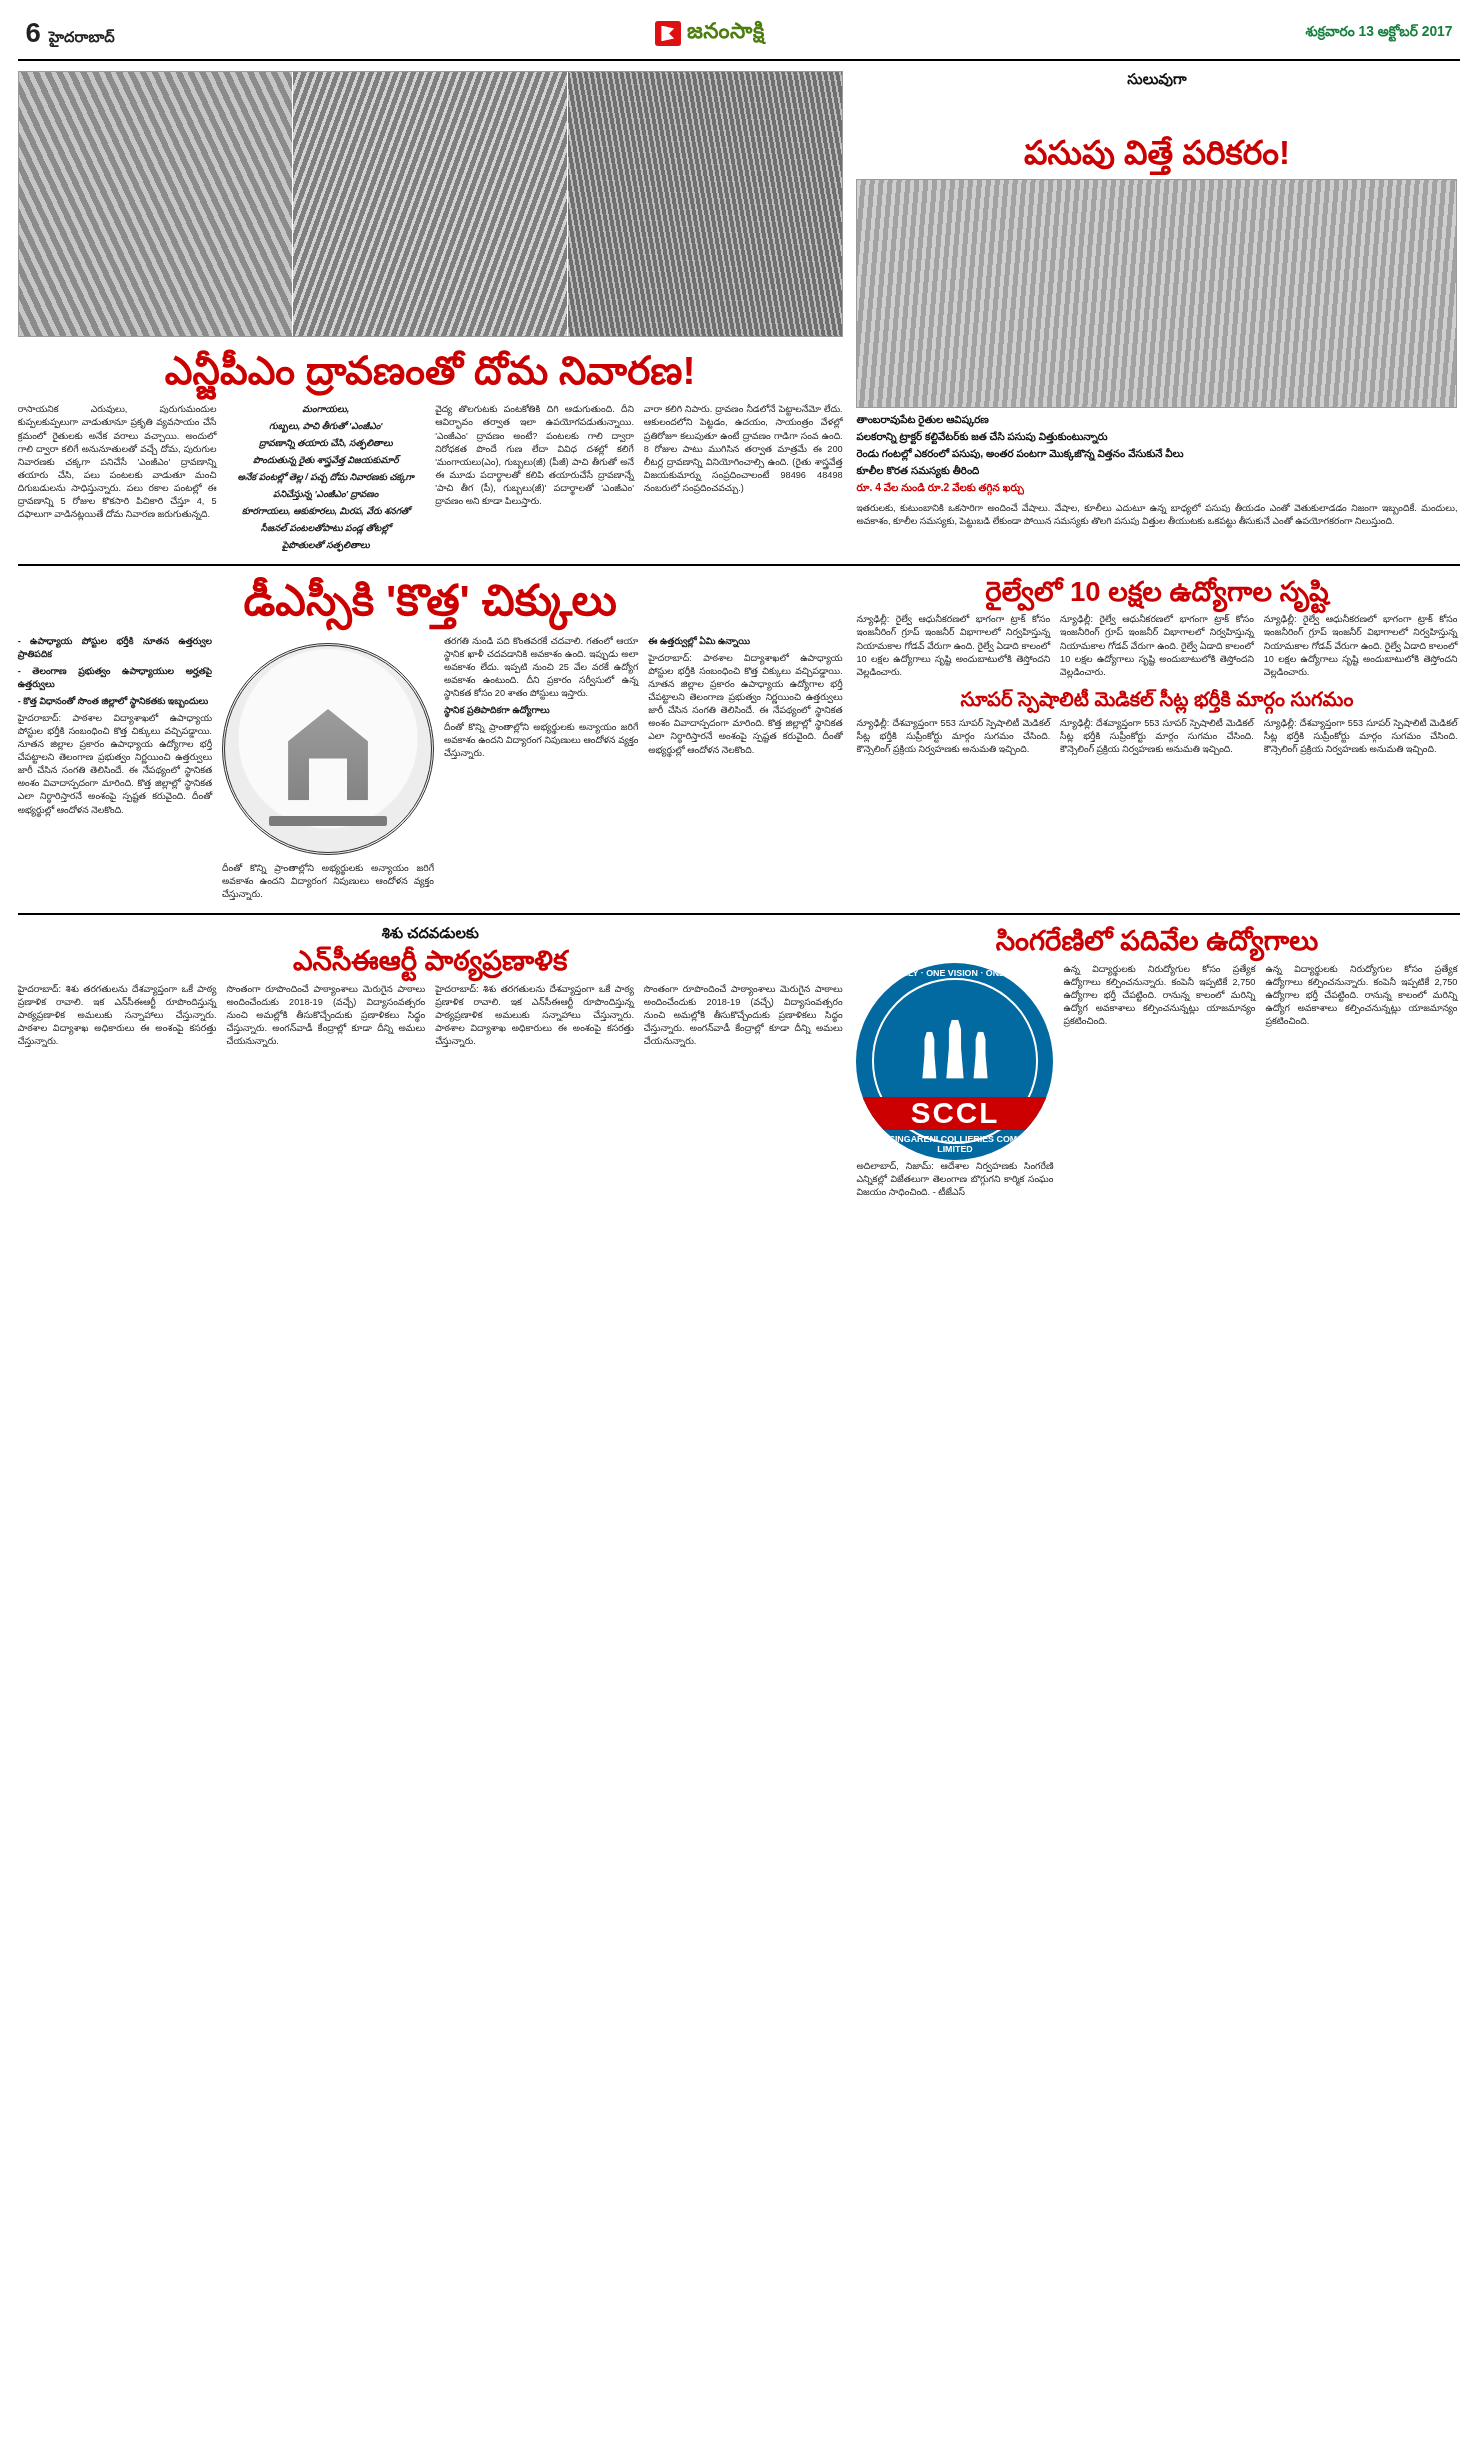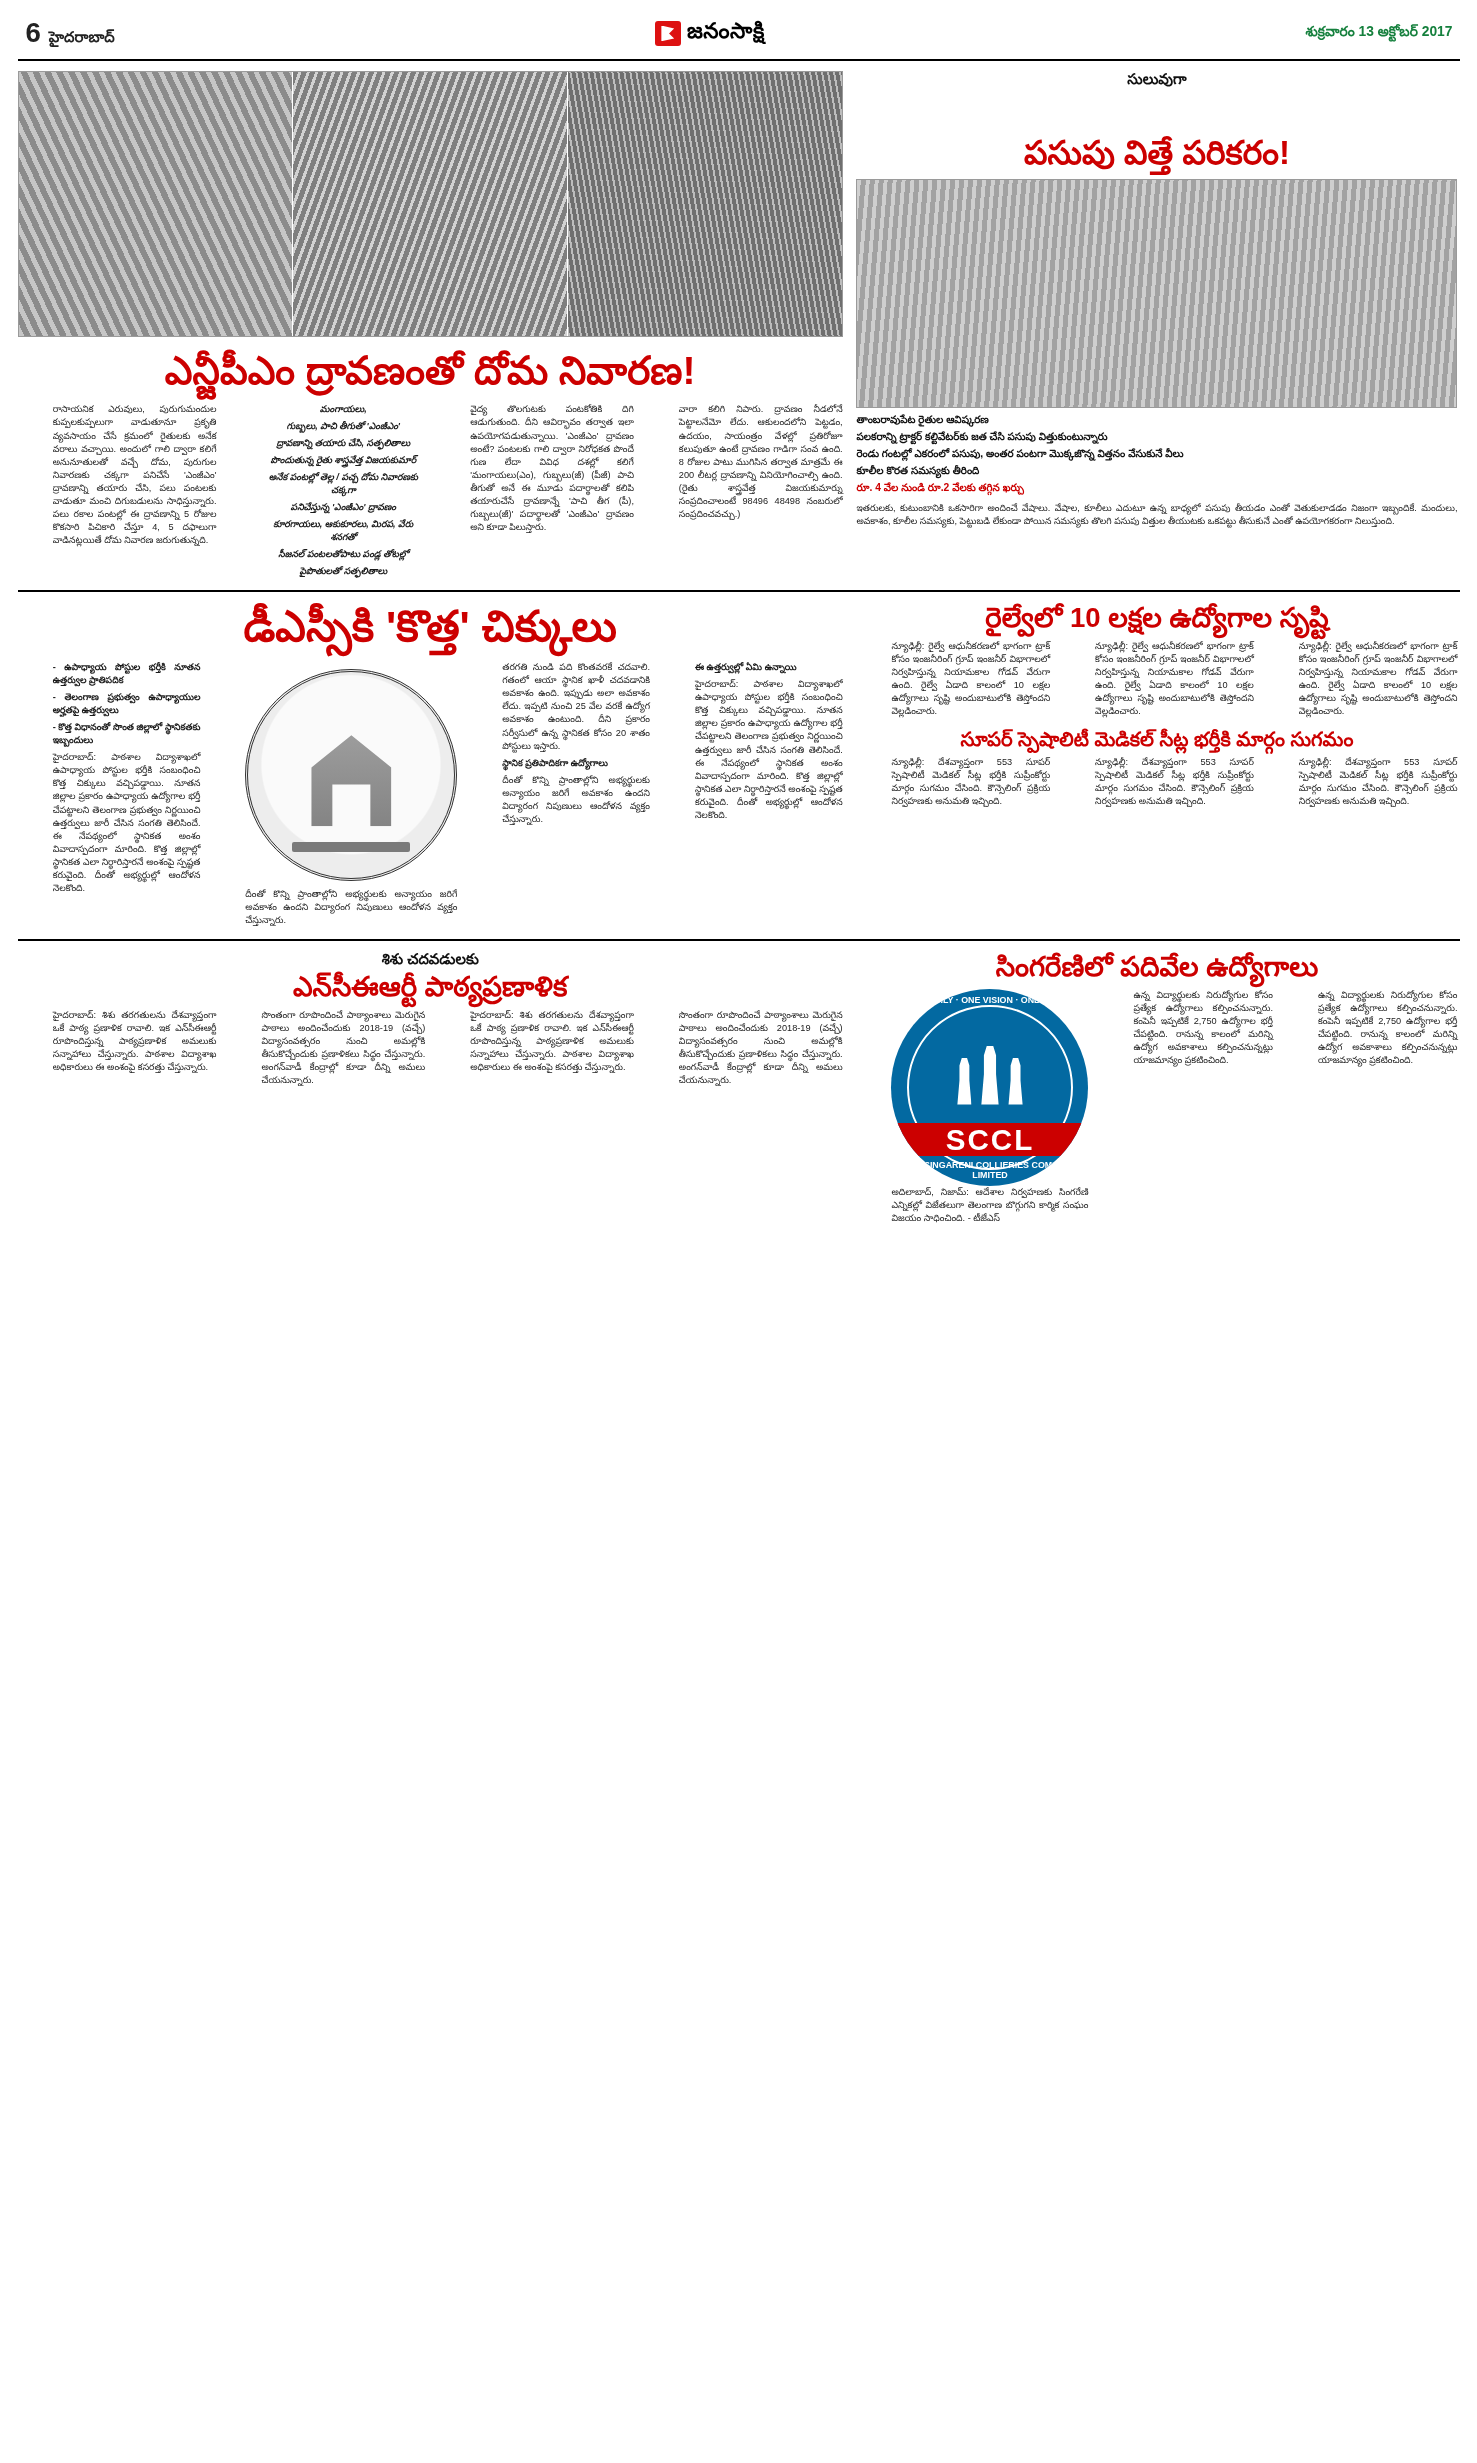--- a/index.html
+++ b/index.html
@@ -25,21 +25,21 @@
   .mh-city { font-size:14.8px; font-weight:bold; color:#222; }
   .mh-center { display:flex; align-items:center; gap:5.9px; }
   .mh-logo-mark {
     width:25.6px; height:25.6px; background:#d11; border-radius:3px;
     position:relative;
   }
   .mh-logo-mark:after{
     content:""; position:absolute; left:5.9px; top:4.9px; width:12.8px; height:15.8px;
     background:#fff; clip-path:polygon(0 0,100% 18%,60% 50%,100% 82%,0 100%);
   }
-  .mh-logo-text { font-size:21.7px; font-weight:bold; color:#000000; letter-spacing:0.5px; }
+  .mh-logo-text { font-size:21.7px; font-weight:bold; color:#4d7c0f; letter-spacing:0.5px; }
   .mh-date { font-size:13.8px; font-weight:bold; color:#15803d; }
   .body-col p {
     margin:0 0 3.9px 0;
     font-size:9.2px; line-height:1.42; text-align:justify; color:#1a1a1a;
     hyphens:auto; word-break:break-word;
   }
   .kicker { font-size:10.8px; font-weight:bold; text-align:center; color:#111; }
 
   
   .top-wrap { display:flex; gap:13.8px; margin-top:9.9px; }
@@ -70,21 +70,21 @@
   .pasupu-head { text-align:center; }
   .pasupu-kicker { font-size:14.8px; font-weight:bold; color:#111; margin-bottom:2px; }
   .pasupu-title { font-size:33px; font-weight:bold; color:#cc0000; line-height:1.1; margin-bottom:7.9px;margin-top:44px; }
 
   .cap-lines { margin-top:5.9px; }
   .cap-lines .cl { font-size:10.3px; font-weight:bold; color:#111; margin-bottom:3px; }
   .cap-lines .cl.red { color:#cc0000; }
 
   
   .cols { display:flex; gap:9.9px; }
-  .cols > .body-col { flex:1 1 0;margin-left:35px; }
+  .cols > .body-col { flex:1 1 0; }
   .rule { border-top:1px solid #000; margin:7.9px 0; }
   .rule.thick { border-top:2px solid #000; }
 
   .centered-block { text-align:center;font-style:italic; }
   .centered-block p { text-align:center; }
   .bold { font-weight:bold; }
 
   .section-title-red {
     color:#cc0000; font-weight:bold; font-size:27.6px; text-align:center; line-height:1.15;
   }

